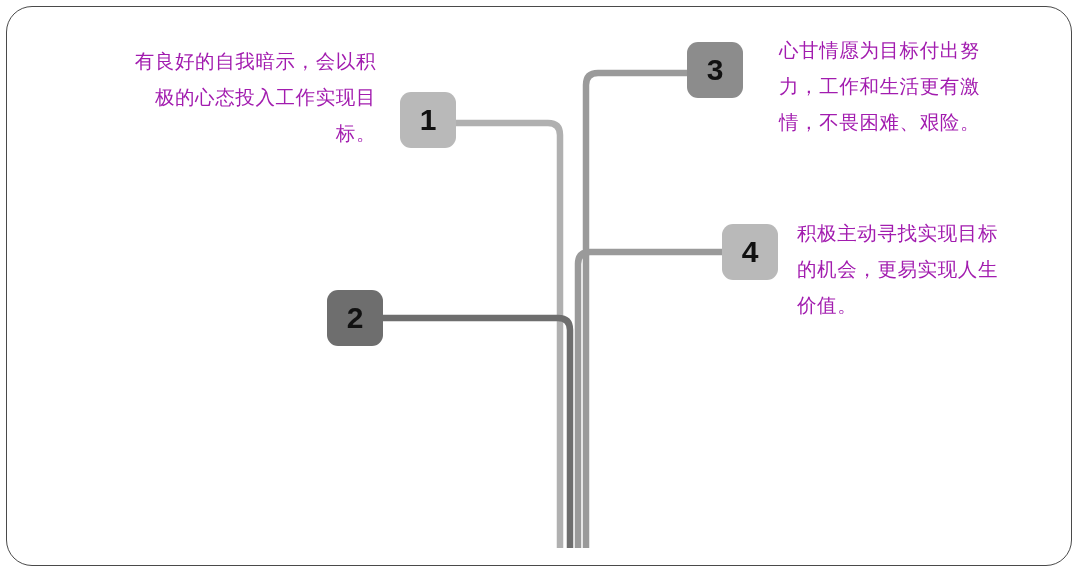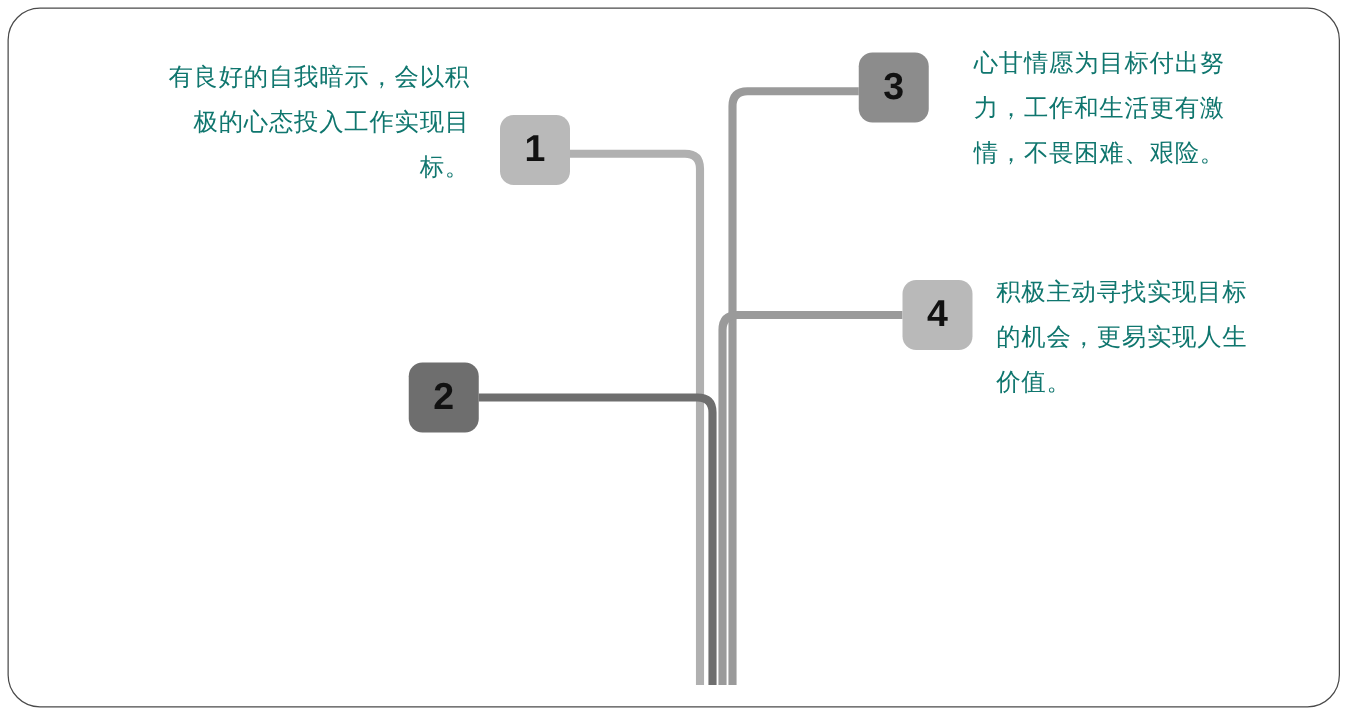--- a/index.html
+++ b/index.html
@@ -47,21 +47,21 @@
     letter-spacing: 0;
   }
   .badge-light { background: #b9b9b9; }
   .badge-dark  { background: #6e6e6e; }
   .badge-mid   { background: #8c8c8c; }
 
   .textblock {
     position: absolute;
     font-size: 19.5px;
     line-height: 36px;
-    color: #0f766e;
+    color: #a21caf;
     letter-spacing: 0.6px;
     font-family: "DejaVu Sans", "Liberation Sans", sans-serif;
   }
   .align-right { text-align: right; }
   .align-left  { text-align: left; }
 
   #b1 { left: 400px; top: 92px; }
   #b2 { left: 327px; top: 290px; }
   #b3 { left: 687px; top: 42px; }
   #b4 { left: 722px; top: 224px; }

